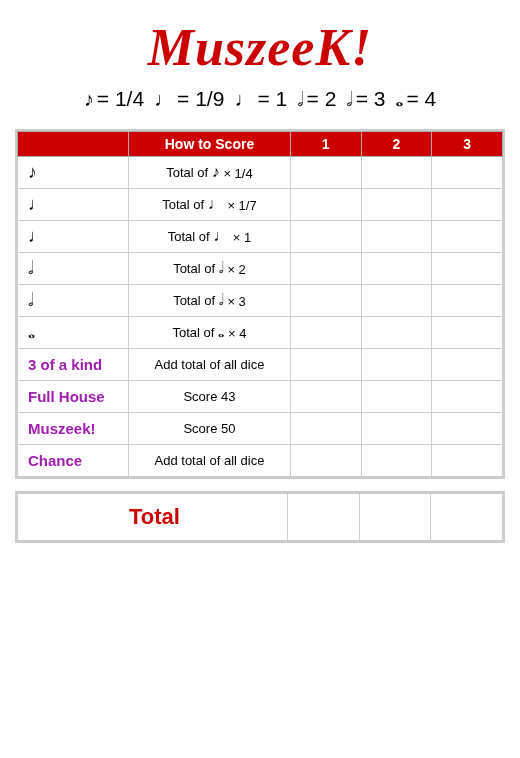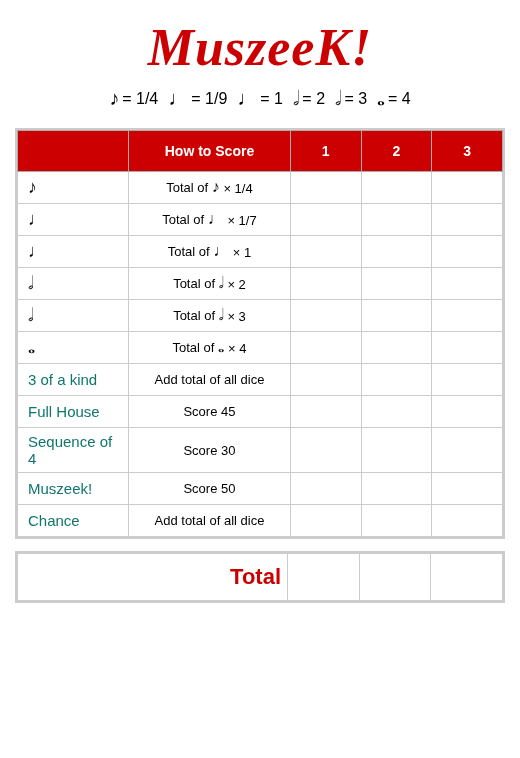--- a/index.html
+++ b/index.html
@@ -37,37 +37,37 @@
     .legend-item {
       display: flex;
       align-items: center;
       gap: 3px;
       font-size: 17px;
     }
     .legend-note {
       font-size: 20px;
     }
     .legend-eq {
-      font-size: 16px;
+      font-size: 21px;
     }
     .table-wrapper {
       width: 490px;
       border: 2px solid #ccc;
       margin-bottom: 12px;
     }
     table {
       width: 100%;
       border-collapse: collapse;
     }
     thead tr th {
       background: #cc0000;
       color: #fff;
       font-weight: bold;
       font-size: 14px;
-      padding: 12px 4px;
+      padding: 4px 4px;
       border: 1px solid #aaa;
       text-align: center;
     }
     thead tr th:first-child {
       width: 110px;
     }
     thead tr th:nth-child(2) {
       width: 160px;
     }
     thead tr th:nth-child(3),
@@ -86,22 +86,22 @@
     tbody tr td:first-child {
       text-align: left;
       padding-left: 10px;
       font-size: 15px;
     }
     tbody tr td:nth-child(2) {
       text-align: center;
       font-size: 13px;
     }
     .red-label {
-      color: #0f766e;
-      font-weight: normal;
+      color: #a21caf;
+      font-weight: bold;
       font-size: 14px;
       margin-top: 9px;
     }
     .score-cell {
       background: #fff;
     }
     .total-section {
       width: 490px;
       border: 2px solid #ccc;
     }
@@ -109,21 +109,21 @@
       width: 100%;
       border-collapse: collapse;
     }
     .total-table td {
       border: 1px solid #ccc;
       padding: 10px 6px;
       text-align: center;
       height: 45px;
     }
     .total-table td:first-child {
-      text-align: right;
+      text-align: center;
       font-size: 22px;
       font-weight: bold;
       color: #cc0000;
       width: 270px;
     }
     .note-symbol {
       font-size: 18px;
     }
     .small-note {
       font-size: 13px;
@@ -227,33 +227,26 @@
         <td class="red-label">3 of a kind</td>
         <td>Add total of all dice</td>
         <td class="score-cell"></td>
         <td class="score-cell"></td>
         <td class="score-cell"></td>
       </tr>
 
 
       <tr>
         <td class="red-label">Full House</td>
-        <td>Score 45</td>
-        <td class="score-cell"></td>
-        <td class="score-cell"></td>
-        <td class="score-cell"></td>
-      </tr>
-
-      <tr>
-        <td class="red-label">Sequence of 4</td>
-        <td>Score 30</td>
-        <td class="score-cell"></td>
-        <td class="score-cell"></td>
-        <td class="score-cell"></td>
-      </tr>
+        <td>Score 43</td>
+        <td class="score-cell"></td>
+        <td class="score-cell"></td>
+        <td class="score-cell"></td>
+      </tr>
+
 
 
       <tr>
         <td class="red-label">Muszeek!</td>
         <td>Score 50</td>
         <td class="score-cell"></td>
         <td class="score-cell"></td>
         <td class="score-cell"></td>
       </tr>
 

